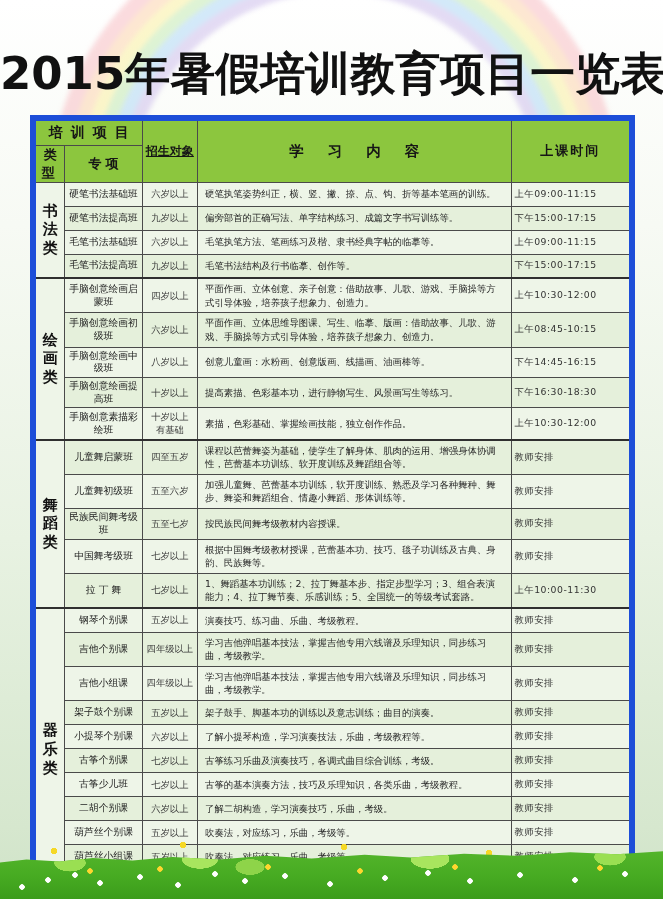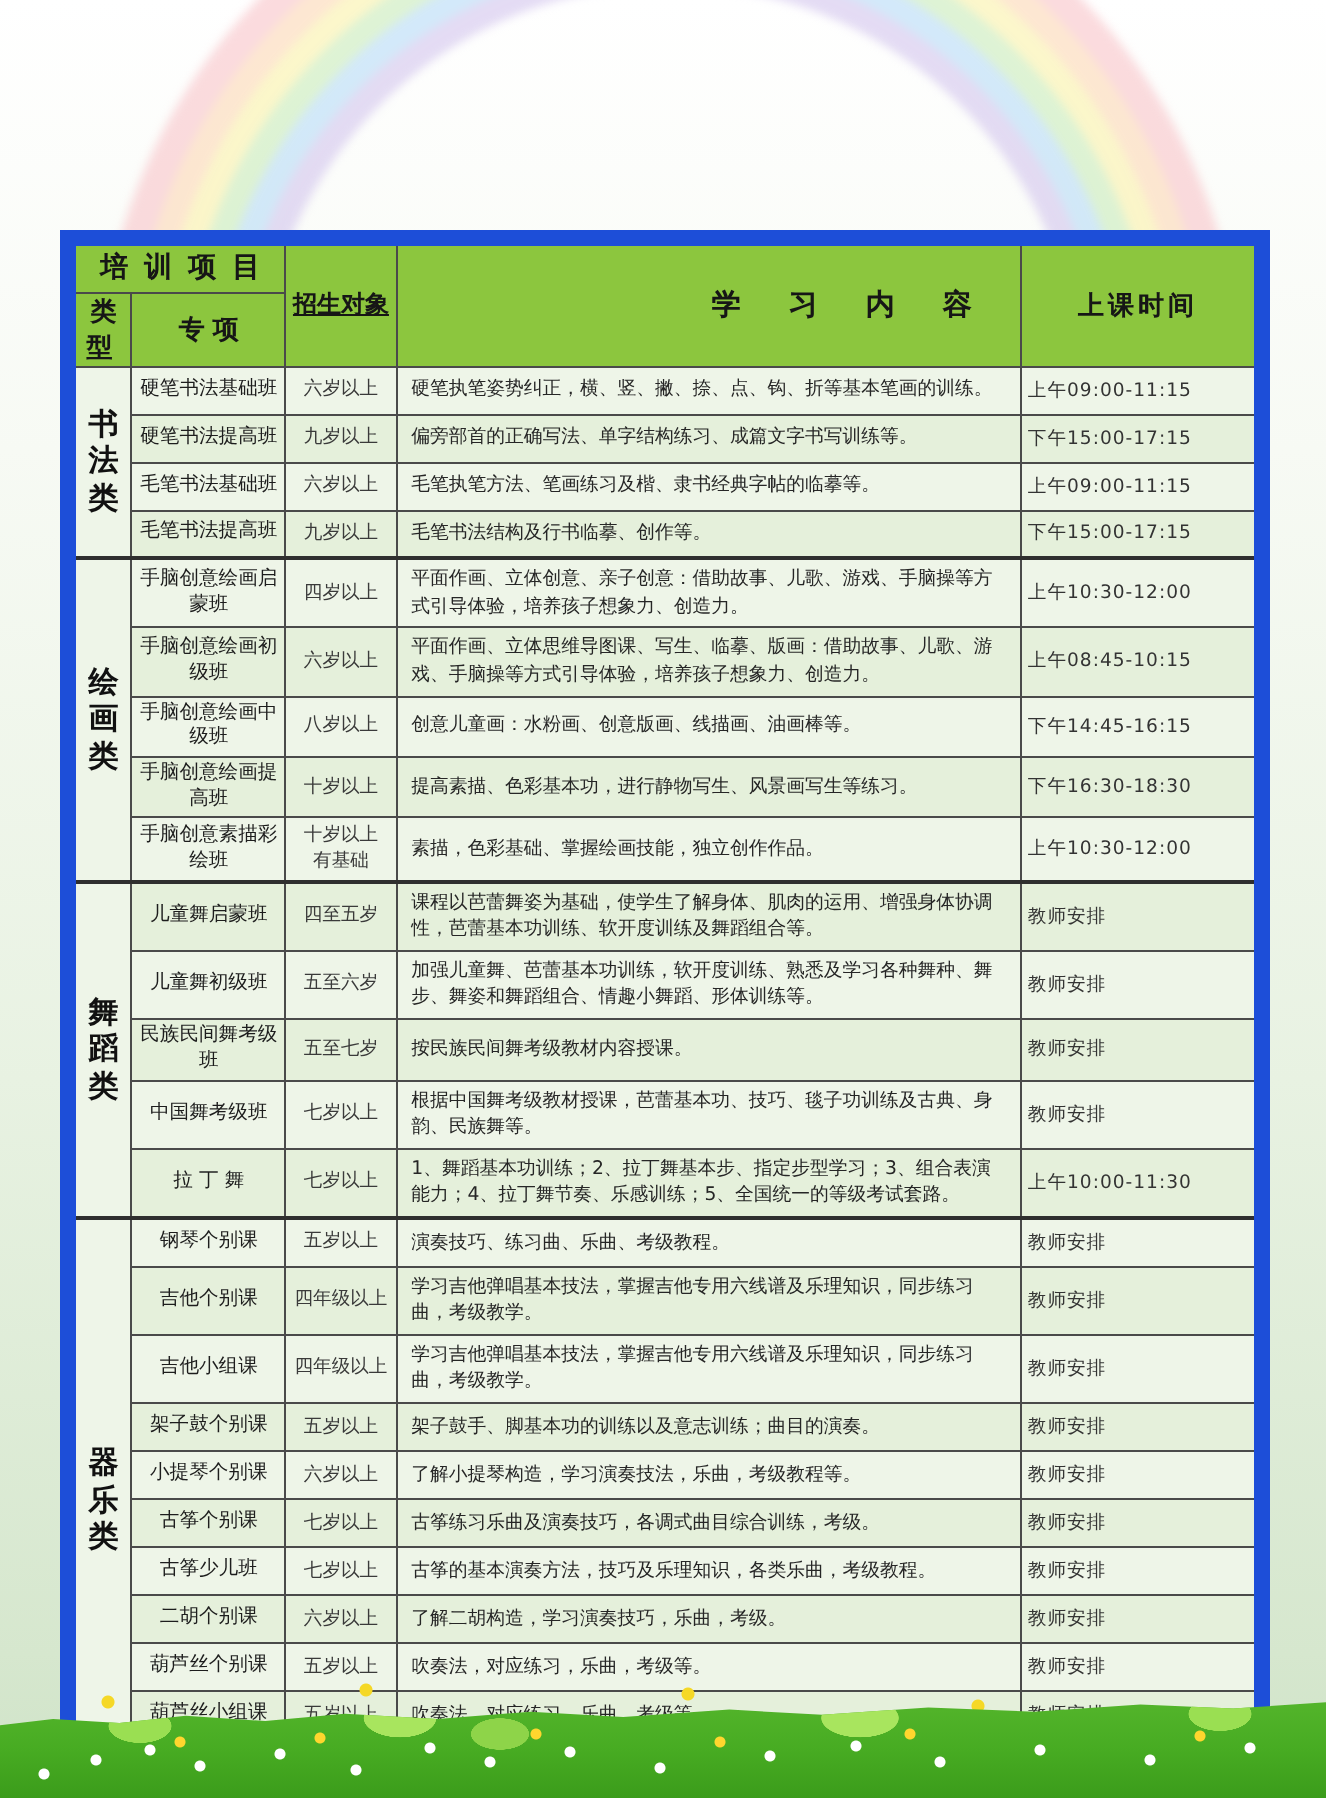--- a/index.html
+++ b/index.html
@@ -40,30 +40,30 @@
     border-collapse:collapse; z-index:2;
     font-size:9.5px; color:#222;
   }
   table.sched col.c-type{ width:32px; }
   table.sched col.c-spec{ width:78px; }
   table.sched col.c-target{ width:56px; }
   table.sched col.c-content{ width:317px; }
   table.sched col.c-time{ width:122px; }
 
   table.sched th, table.sched td{ border:1px solid #4a4a4a; }
-  table.sched{ border:8px solid #1d4ed8; }
+  table.sched{ border:6px solid #1d4ed8; }
 
   thead th{
     background:#8cc63e; color:#161616; font-weight:bold;
     text-align:center; vertical-align:middle;
   }
   .th-project{ font-size:14px; height:27px; letter-spacing:8px; text-indent:8px;}
   .th-sub{ font-size:13px; height:26px; letter-spacing:4px; text-indent:4px;}
   .th-target{ font-size:12px;text-decoration:underline; }
-  .th-content{ font-size:14.5px; letter-spacing:24px; text-indent:24px;text-align:right; }
+  .th-content{ font-size:14.5px; letter-spacing:24px; text-indent:24px; }
   .th-time{ font-size:13px; letter-spacing:2px; }
 
   tbody td{ background:#eef5e8; vertical-align:middle; padding:3px 3px; }
   tbody tr:nth-child(even) td.data-cell{ background:#e5f0db; }
   tbody tr{ height:24px; }
   tr.section-start td{ border-top:2px solid #2f2f2f; }
 
   td.cat{ text-align:center; background:#eef5e8 !important;margin-left:16px; }
   .cat-label{
     width:17px; margin:0 auto; font-size:15px; font-weight:bold; color:#111;
@@ -124,20 +124,21 @@
       100% 8%, 100% 100%, 0 100%);
   }
 </style>
 </head>
 <body>
 
 <div class="page">
 
   <div class="rainbow"></div>
 
+  <h1 class="title">2015年暑假培训教育项目一览表</h1>
 
   <table class="sched">
     <colgroup>
       <col class="c-type">
         <col class="c-spec">
         <col class="c-target">
         <col class="c-content">
         <col class="c-time">
     </colgroup>
     <thead>

